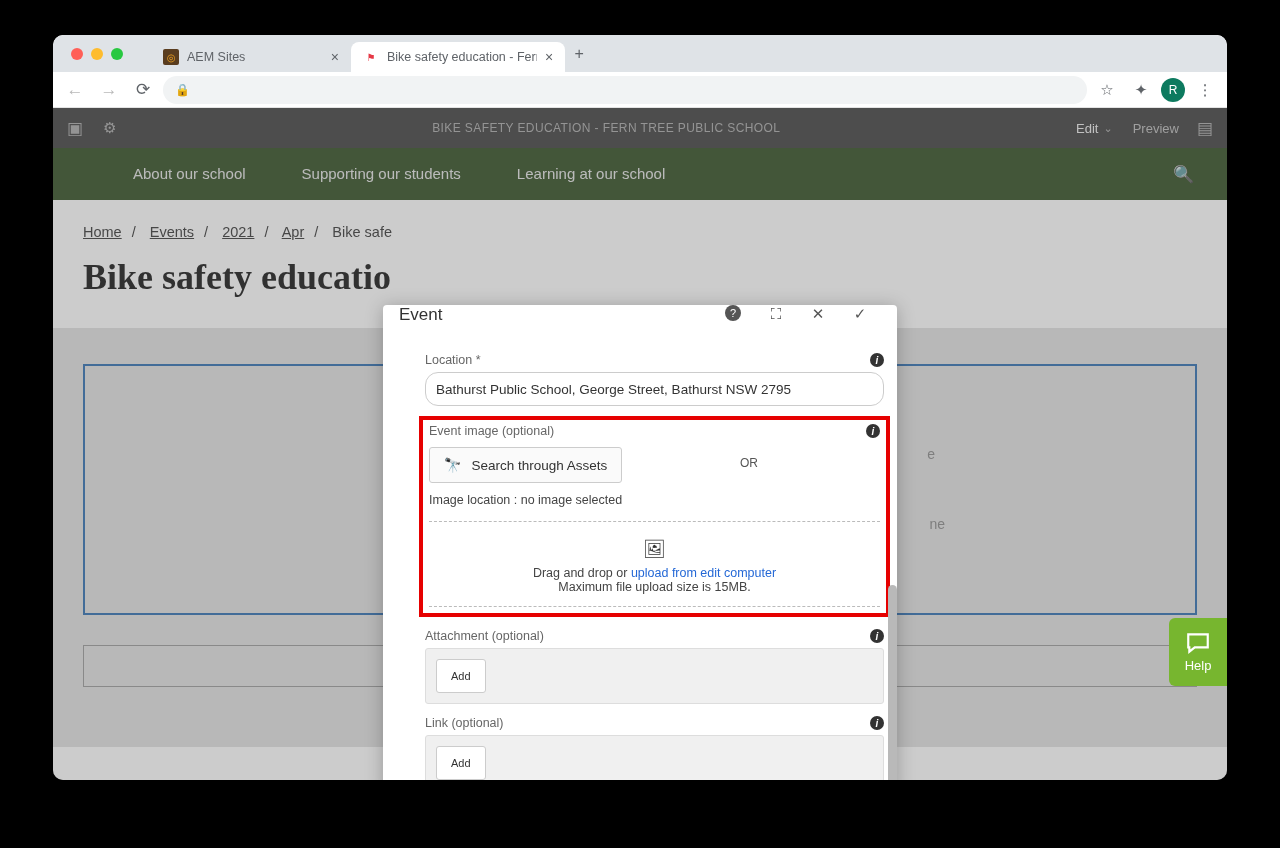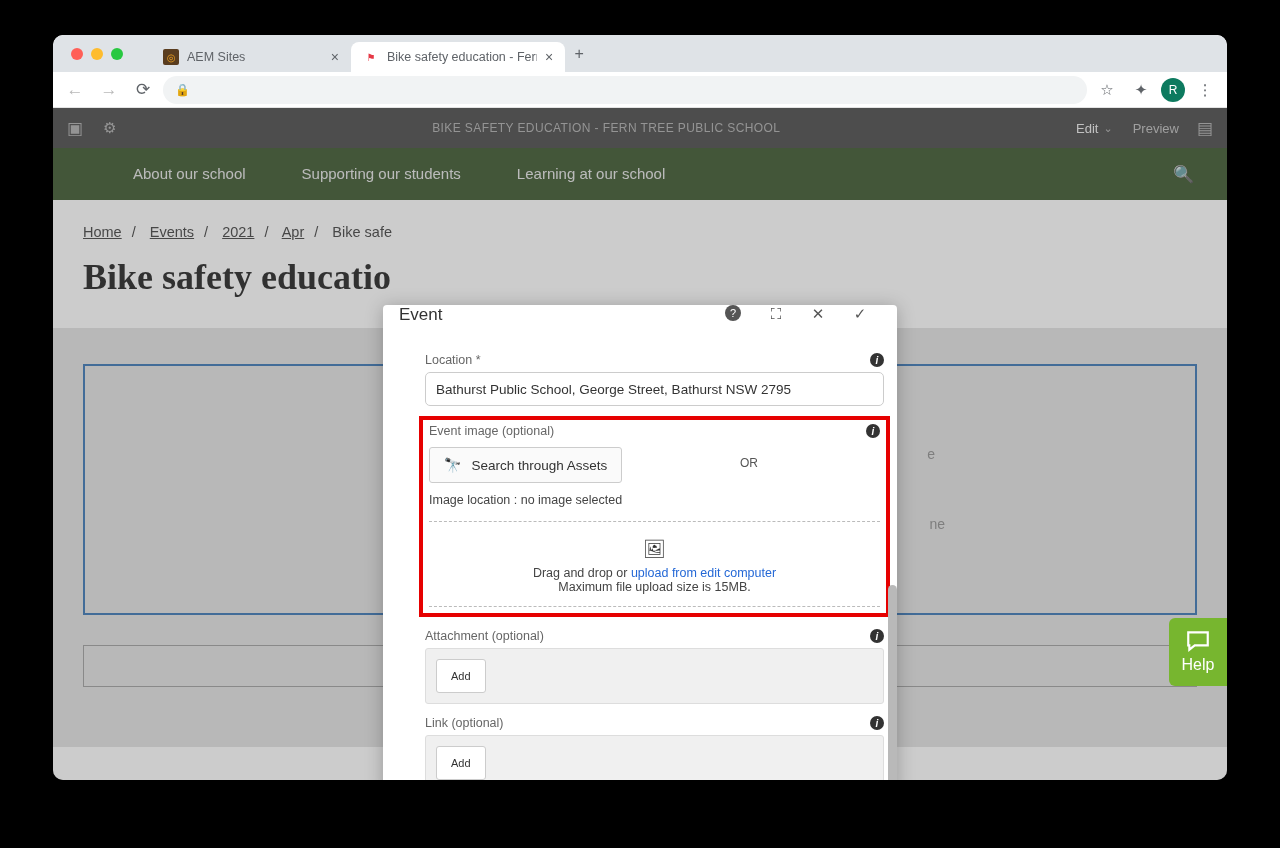--- a/index.html
+++ b/index.html
@@ -44,33 +44,33 @@
 .dim{position:absolute;inset:0;background:rgba(110,110,110,.35)}
 .dialog{position:absolute;top:197px;left:50%;transform:translateX(-50%);width:514px;height:488px;background:#fff;border-radius:4px;box-shadow:0 2px 18px rgba(0,0,0,.25);display:flex;flex-direction:column}
 .dlg-head{height:48px;display:flex;align-items:flex-start;padding:0 16px;font-size:17px;color:#333}
 .dlg-head-sp{flex:1}
 .dlg-ic{width:42px;text-align:center;font-size:15px;color:#555;cursor:pointer}
 .dlg-ic.info{width:16px;height:16px;border-radius:50%;background:#555;color:#fff;font-size:11px;line-height:16px;margin:0 14px}
 .dlg-body{flex:1;overflow-y:auto;padding:0 13px 20px 42px;position:relative}
 .fld{margin-bottom:4px}
 .fld-label{font-size:12.5px;color:#666;margin-bottom:5px;display:flex;align-items:center}
 .fld-label .info-dot{margin-left:auto;width:14px;height:14px;border-radius:50%;background:#333;color:#fff;font-size:10px;display:flex;align-items:center;justify-content:center;font-weight:bold;font-style:italic}
-.txt-input{width:100%;height:34px;border:1px solid #ccc;border-radius:5px;padding:0 10px;font-size:13.5px;color:#333}
+.txt-input{width:100%;height:34px;border:1px solid #ccc;border-radius:13px;padding:0 10px;font-size:13.5px;color:#333}
 .hl-box{border:4px solid #e60000;padding:4px 6px 6px;margin:10px -6px 10px -6px}
 .assets-btn{display:inline-flex;align-items:center;gap:10px;height:36px;padding:0 14px;border:1px solid #ccc;border-radius:3px;background:#fafafa;font-size:13.5px;color:#333;cursor:pointer;margin-top:4px}
 .bino{font-size:14px;color:#555}
 .or-txt{position:absolute;font-size:12px;color:#555}
 .img-loc{font-size:12.5px;color:#444;margin-top:10px}
 .drop-zone{margin-top:14px;border-top:1px dashed #bbb;border-bottom:1px dashed #bbb;padding:16px 0 12px;text-align:center;font-size:12.5px;color:#444}
 .drop-zone .pic-ic{font-size:18px;color:#333;margin-bottom:6px;display:inline-block}
 .drop-zone a{color:#2468d6;text-decoration:none;cursor:pointer}
 .add-wrap{background:#f0f0f0;border:1px solid #ddd;border-radius:3px;padding:10px;margin-top:4px}
 .add-btn{height:34px;padding:0 14px;border:1px solid #ccc;border-radius:3px;background:#fff;font-size:11px;color:#333;cursor:pointer}
 .scroll-thumb{position:absolute;right:0;top:280px;width:9px;height:215px;background:#b9b9b9;border-radius:5px}
-.help-badge{position:absolute;right:0;top:510px;width:58px;height:68px;background:#77b62f;border-radius:6px 0 0 6px;display:flex;flex-direction:column;align-items:center;justify-content:center;color:#fff;font-size:16px;font-weight:500;gap:4px;cursor:pointer}
+.help-badge{position:absolute;right:0;top:510px;width:58px;height:68px;background:#77b62f;border-radius:6px 0 0 6px;display:flex;flex-direction:column;align-items:center;justify-content:center;color:#fff;font-size:13px;font-weight:500;gap:4px;cursor:pointer}
 .help-badge svg{width:26px;height:22px}
 </style>
 </head>
 <body>
 
 <div class="browser-window">
   <div class="tab-strip">
     <div class="traffic-lights">
       <div class="traffic-light tl-red"></div>
       <div class="traffic-light tl-yellow"></div>

